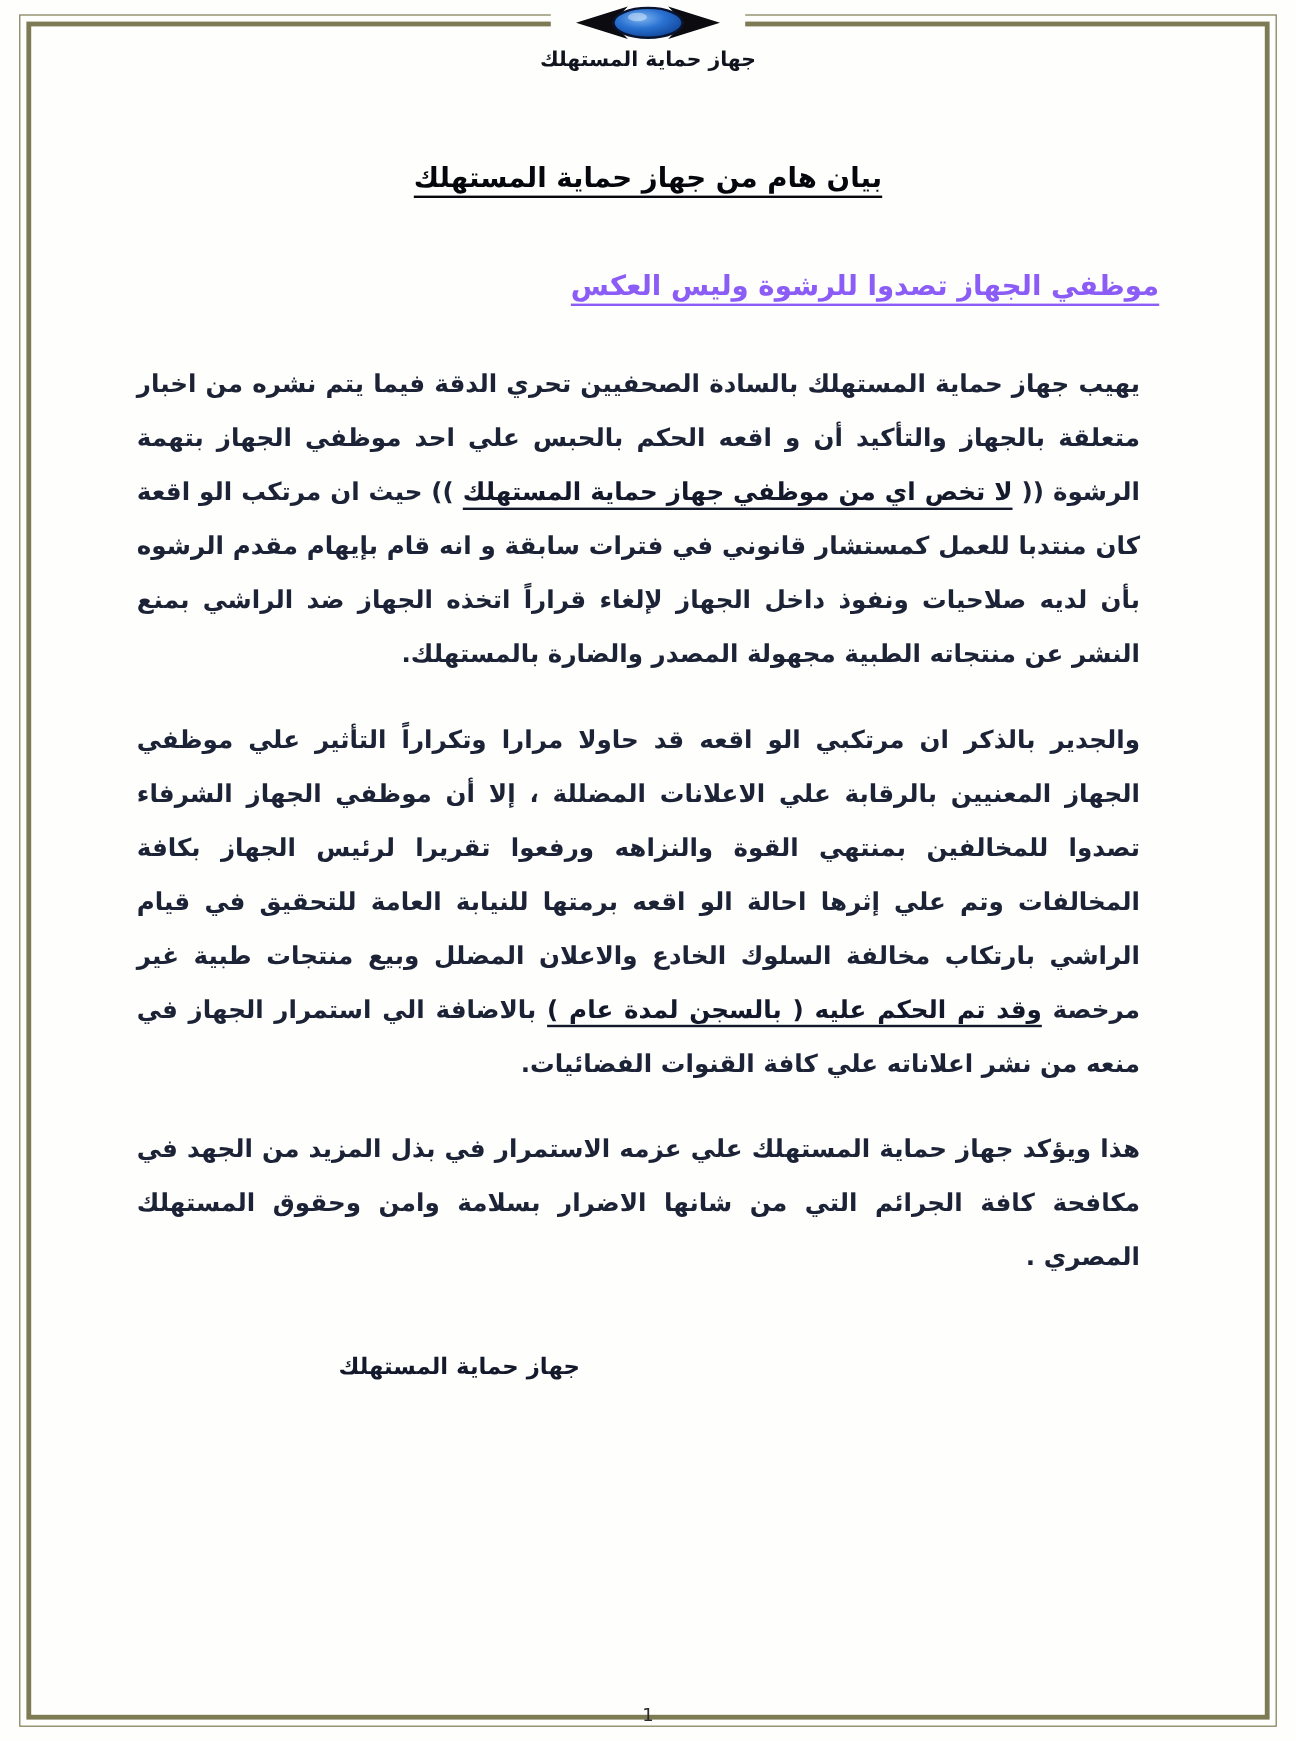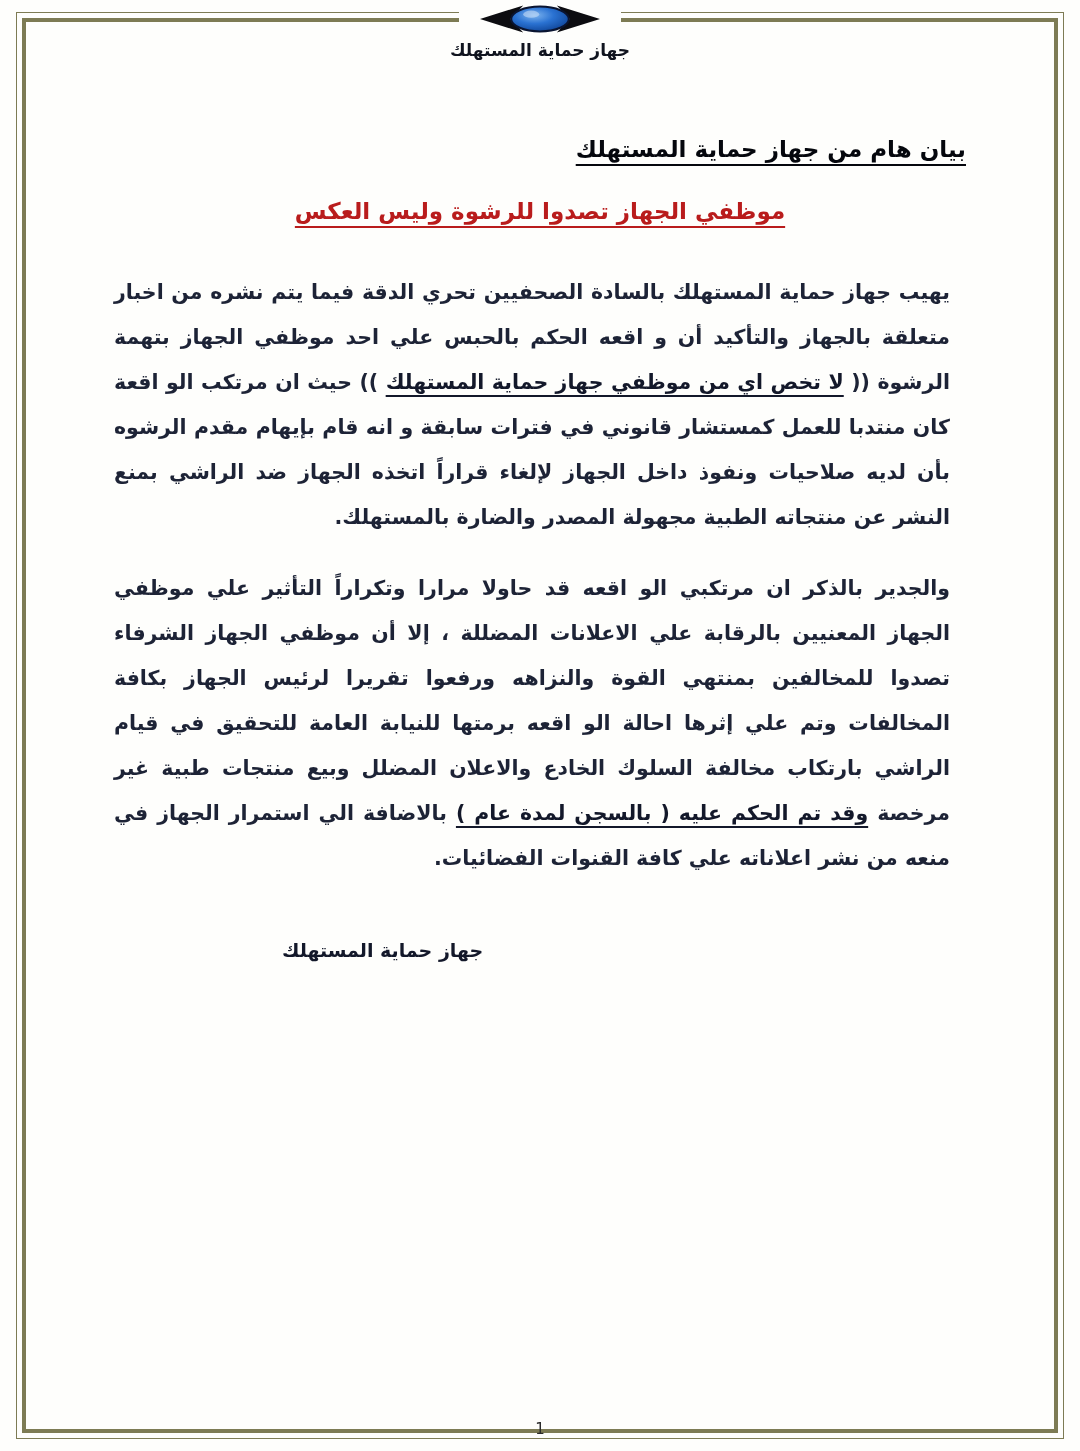--- a/index.html
+++ b/index.html
@@ -53,33 +53,34 @@
     letter-spacing: 0.5px;
   }
   .content {
     position: relative;
     z-index: 2;
     padding: 0 114px;
     color: #1d2336;
   }
   .title {
     margin: 76px 0 0 0;
+    text-align: center;
     font-size: 23px;
     font-weight: 700;
     color: #05070d;
     text-decoration: underline;
     text-decoration-thickness: 2px;
     text-underline-offset: 7px;
   }
   .subtitle {
-    margin: 36px 0 0 0;
-    text-align: center;
+    margin: 64px 0 0 0;
+    text-align: right;
     font-size: 23px;
     font-weight: 700;
-    color: #b91c1c;
+    color: #8b5cf6;
     text-decoration: underline;
     text-decoration-thickness: 2px;
     text-underline-offset: 7px;
   }
   .para {
     margin: 0 16px 26px 0;
     font-size: 20.5px;
     font-weight: 700;
     line-height: 45px;
     text-align: justify;
@@ -145,20 +146,21 @@
   <div class="content">
 
     <h1 class="title">بيان هام من جهاز حماية المستهلك</h1>
 
     <h2 class="subtitle">موظفي الجهاز تصدوا للرشوة وليس العكس</h2>
 
     <p class="para first"><span>يهيب جهاز حماية المستهلك بالسادة الصحفيين تحري الدقة فيما يتم نشره من اخبار متعلقة بالجهاز والتأكيد أن و اقعه الحكم بالحبس علي احد موظفي الجهاز بتهمة الرشوة (( </span><span class="hl">لا تخص اي من موظفي جهاز حماية المستهلك</span><span> )) حيث ان مرتكب الو اقعة كان منتدبا للعمل كمستشار قانوني في فترات سابقة و انه قام بإيهام مقدم الرشوه بأن لديه صلاحيات ونفوذ داخل الجهاز لإلغاء قراراً اتخذه الجهاز ضد الراشي بمنع النشر عن منتجاته الطبية مجهولة المصدر والضارة بالمستهلك.</span></p>
 
     <p class="para"><span>والجدير بالذكر ان مرتكبي الو اقعه قد حاولا مرارا وتكراراً التأثير علي موظفي الجهاز المعنيين بالرقابة علي الاعلانات المضللة ، إلا أن موظفي الجهاز الشرفاء تصدوا للمخالفين بمنتهي القوة والنزاهه ورفعوا تقريرا لرئيس الجهاز بكافة المخالفات وتم علي إثرها احالة الو اقعه برمتها للنيابة العامة للتحقيق في قيام الراشي بارتكاب مخالفة السلوك الخادع والاعلان المضلل وبيع منتجات طبية غير مرخصة </span><span class="hl">وقد تم الحكم عليه ( بالسجن لمدة عام )</span><span> بالاضافة الي استمرار الجهاز في منعه من نشر اعلاناته علي كافة القنوات الفضائيات.</span></p>
 
+    <p class="para">هذا ويؤكد جهاز حماية المستهلك علي عزمه الاستمرار في بذل المزيد من الجهد في مكافحة كافة الجرائم التي من شانها الاضرار بسلامة وامن وحقوق المستهلك المصري .</p>
 
     <div class="signature">جهاز حماية المستهلك</div>
 
   </div>
 
   <div class="page-number">1</div>
 
 </div>
 
 </body></html>

